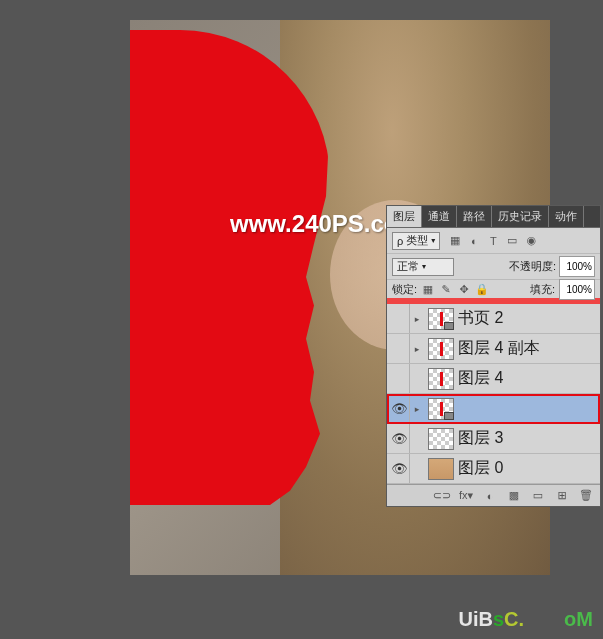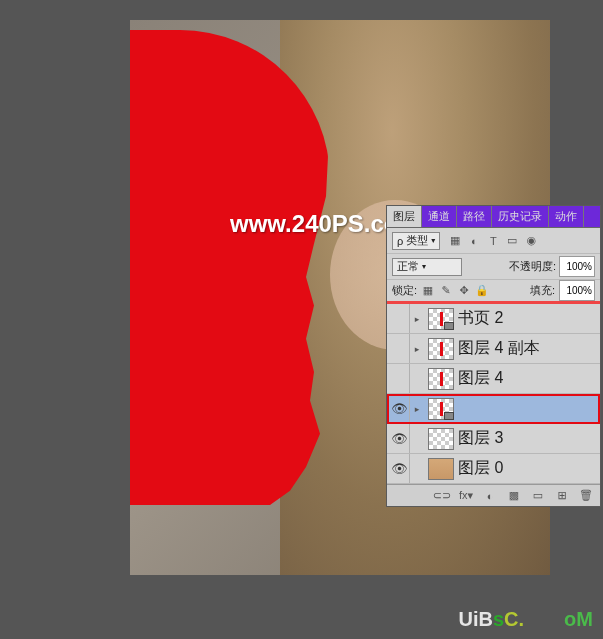--- a/index.html
+++ b/index.html
@@ -77,21 +77,21 @@
       top: 205px;
       width: 215px;
       background: #d4d4d4;
       border: 1px solid #5a5a5a;
       font-size: 11px;
       color: #222;
     }
     
     .panel-tabs {
       display: flex;
-      background: #6d28d9;
+      background: #404040;
       height: 22px;
       border-bottom: 1px solid #666;
     }
     .panel-tab {
       padding: 3px 6px;
       font-size: 11px;
       color: #ddd;
       border-right: 1px solid #777;
       cursor: default;
     }
@@ -130,21 +130,21 @@
       text-align: right;
       padding-right: 2px;
     }
     
     .lock-row {
       display: flex;
       align-items: center;
       gap: 4px;
       padding: 2px 5px;
       height: 24px;
-      border-bottom: 3px solid #ef4444;
+      border-bottom: 6px solid #ef4444;
     }
     .lock-label { font-size: 11px; }
     .lock-icon { width: 14px; height: 14px; display: flex; align-items: center; justify-content: center; font-size: 11px; color: #555; }
     
     .layer-list { background: #d4d4d4; }
     .layer-item {
       display: flex;
       align-items: center;
       height: 30px;
       border-bottom: 1px solid #b8b8b8;
@@ -248,21 +248,21 @@
       <div class="filter-icons">
         <span class="filter-icon">▦</span>
         <span class="filter-icon">◐</span>
         <span class="filter-icon">T</span>
         <span class="filter-icon">▭</span>
         <span class="filter-icon">◉</span>
       </div>
     </div>
 
     <div class="panel-row">
-      <div class="dropdown" style="width:70px">
+      <div class="dropdown" style="width:62px">
         <span>正常</span>
         <span class="arrow">▾</span>
       </div>
       <div class="spacer"></div>
       <span>不透明度:</span>
       <input class="pct-input" value="100%" style="">
     </div>
 
     <div class="lock-row">
       <span class="lock-label">锁定:</span>

